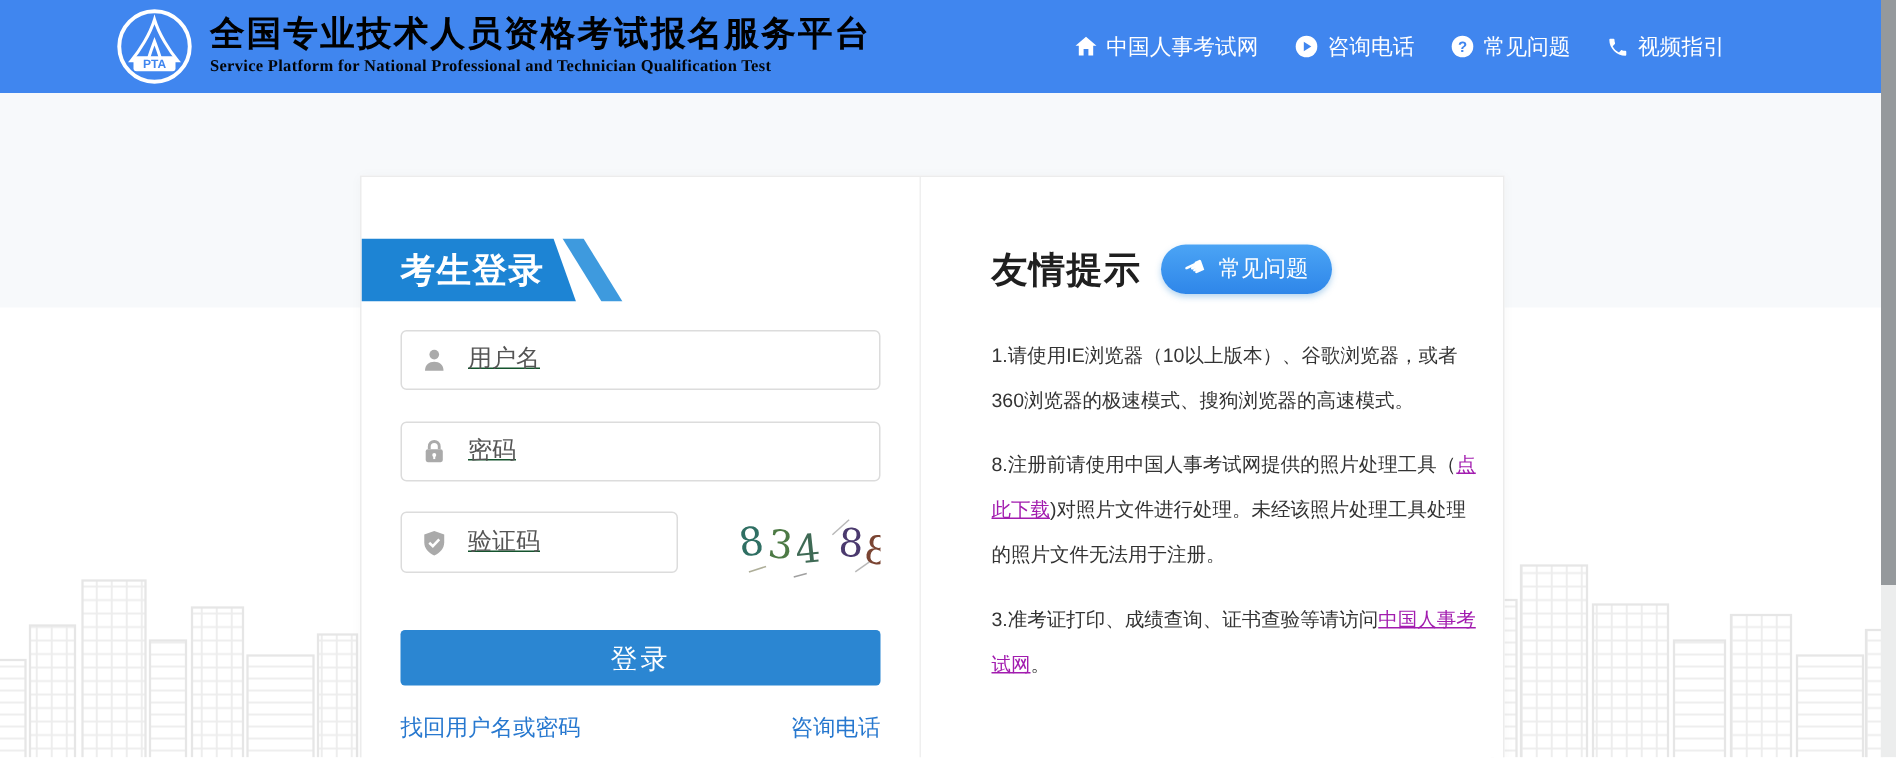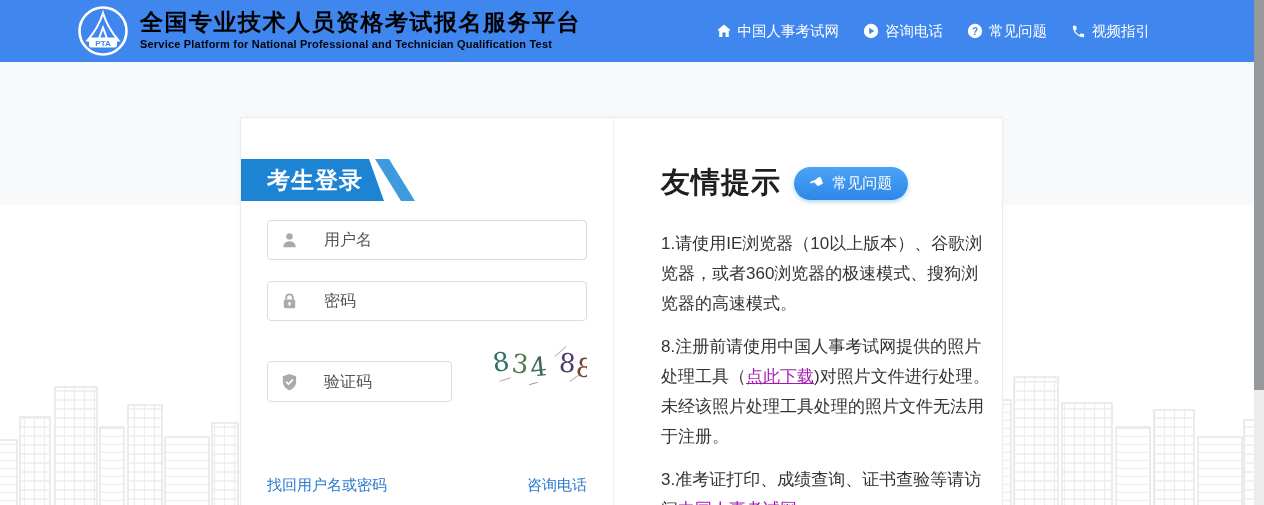--- a/index.html
+++ b/index.html
@@ -5,21 +5,21 @@
   * { margin:0; padding:0; box-sizing:border-box; }
   html,body { width:1264px; height:505px; overflow:hidden; }
   body { font-family:"Liberation Sans","DejaVu Sans",sans-serif; background:#fff; }
   .page { position:relative; width:1264px; height:505px; overflow:hidden; background:#fff; }
 
   
   .header { position:absolute; top:0; left:0; width:1254px; height:62px; background:#4086ef; z-index:3; }
   .logo { position:absolute; left:76px; top:4px; width:54px; height:54px; }
   .brand { position:absolute; left:140px; top:8px; color:#000000; }
   .brand-title { font-size:23px; font-weight:bold; letter-spacing:1.5px; line-height:28px; }
-  .brand-sub { font-size:11px; font-weight:bold; letter-spacing:.2px; margin-top:2px; opacity:.96; }
+  .brand-sub { font-size:11px; font-weight:bold; letter-spacing:.2px; margin-top:2px; opacity:.96;font-family:Liberation Serif, serif; }
   .topnav { position:absolute; right:104px; top:0; height:62px; display:flex; align-items:center; gap:24px; }
   .topnav a { display:flex; align-items:center; gap:6px; color:#fff; font-size:14.5px; text-decoration:none; cursor:pointer; }
   .topnav svg { display:block; }
 
   
   .band { position:absolute; top:62px; left:0; width:1254px; height:143px; background:#f7f9fb; z-index:0; }
   .skyline { position:absolute; bottom:0; left:0; width:1264px; height:140px; z-index:0; }
 
   
   .scrollbar { position:absolute; top:0; right:0; width:10px; height:505px; background:#eceded; z-index:5; }
@@ -30,50 +30,50 @@
           border:1px solid #ececec; box-shadow:0 0 8px rgba(0,0,0,.03); z-index:2; display:flex; }
 
   
   .login-panel { width:373px; border-right:1px solid #efefef; position:relative; }
   .ribbon { position:absolute; left:0; top:41px; width:176px; height:50px; }
   .ribbon svg { position:absolute; left:0; top:0; }
   .ribbon-label { position:absolute; left:26px; top:0; height:42px; line-height:42px;
                   color:#fff; font-size:23px; font-weight:bold; letter-spacing:1px; }
   .field { position:absolute; left:26px; width:320px; height:40px; }
   .field input { width:100%; height:100%; border:1px solid #dcdcdc; border-radius:4px;
-                 padding:0 10px 0 56px; font-size:16px; color:#7f1d1d; outline:none;
-                 font-family:"Liberation Sans","DejaVu Sans",sans-serif; }
+                 padding:0 10px 0 44px; font-size:16px; color:#14532d; outline:none;
+                 font-family:"Liberation Sans","DejaVu Sans",sans-serif;text-decoration:underline; }
   .field input::placeholder { color:#555; opacity:1; }
   .ficon { position:absolute; left:13px; top:50%; transform:translateY(-50%); width:19px; height:19px; }
-  .f-user { top:102px; } .f-pass { top:163px; } .f-cap { top:223px; width:185px; height:41px;margin-top:20px; }
+  .f-user { top:102px; } .f-pass { top:163px; } .f-cap { top:223px; width:185px; height:41px; }
   .captcha-box { position:absolute; left:248px; top:221px; width:98px; height:50px; background:#fff;
                  cursor:pointer; display:flex; align-items:center; padding:0 4px; overflow:hidden; }
   .cap-digit { font-family:"DejaVu Serif","Liberation Serif",serif; font-size:26px; font-weight:500;
                display:inline-block; line-height:1; }
   .noise { position:absolute; height:0; border-top:1.5px solid #9a9a9a; opacity:.7; }
   .n1 { left:64px; top:12px; width:15px; transform:rotate(-42deg); }
   .n2 { left:10px; top:40px; width:12px; transform:rotate(-18deg); border-color:#8b8b6e; }
   .n3 { left:80px; top:38px; width:13px; transform:rotate(-35deg); }
   .n4 { left:40px; top:44px; width:9px; transform:rotate(-15deg); border-color:#777; }
   .login-btn { position:absolute; left:26px; top:302px; width:320px; height:37px; background:#2b86d2;
                border:none; border-radius:3px; color:#fff; font-size:18px; letter-spacing:2px; cursor:pointer;
                font-family:"Liberation Sans","DejaVu Sans",sans-serif; }
   .form-links { position:absolute; left:26px; top:358px; width:320px; display:flex; justify-content:space-between;text-align:center; }
   .form-links a { color:#2778cf; font-size:15px; text-decoration:none; cursor:pointer; }
 
   
   .tips-panel { flex:1; padding:45px 12px 0 47px; }
   .tips-head { display:flex; align-items:center; gap:13px; }
-  .tips-title { font-size:29px; font-weight:bold; color:#1f1f1f; letter-spacing:1px; }
+  .tips-title { font-size:24px; font-weight:bold; color:#1f1f1f; letter-spacing:1px; }
   .badge { display:inline-flex; align-items:center; gap:8px; height:33px; padding:0 16px; border-radius:17px;
            background:linear-gradient(180deg,#4ba4f5,#2e86e9); color:#fff; font-size:15px; cursor:pointer;
            box-shadow:0 2px 4px rgba(43,134,210,.35); }
   .badge-icon { font-size:16px; display:inline-block; transform:rotate(-25deg) translateY(-1px); }
   .tips-list { margin-top:26px; }
-  .tip { font-size:17px; line-height:30px; color:#333; margin-bottom:13px; }
+  .tip { font-size:13px; line-height:30px; color:#333; margin-bottom:13px; }
   .tip-link { color:#a21caf; text-decoration:underline; cursor:pointer; }
 </style>
 </head>
 <body>
 
 <div class="page">
 
   <div class="band"></div>
 
   <svg class="skyline" viewBox="0 0 1264 140" preserveAspectRatio="none">
@@ -187,20 +187,21 @@
         <span class="noise n2"></span>
         <span class="noise n3"></span>
         <span class="noise n4"></span>
       <span class="cap-digit" style="color: rgb(47, 111, 99); margin-left: 0px; transform: rotate(-8deg) translateY(-2px);">8</span>
           <span class="cap-digit" style="color: rgb(77, 122, 69); margin-left: 2px; transform: rotate(6deg) translateY(0px);">3</span>
           <span class="cap-digit" style="color: rgb(63, 106, 85); margin-left: 2px; transform: rotate(-6deg) translateY(3px);">4</span>
           <span class="cap-digit" style="color: rgb(75, 58, 110); margin-left: 12px; transform: rotate(4deg) translateY(-1px);">8</span>
           <span class="cap-digit" style="color: rgb(122, 68, 50); margin-left: 2px; transform: rotate(9deg) translateY(4px);">8</span>
         </div>
 
+      <button class="login-btn">登录</button>
 
       <div class="form-links">
         <a>找回用户名或密码</a>
         <a>咨询电话</a>
       </div>
     </div>
 
     <div class="tips-panel">
       <div class="tips-head">
         <span class="tips-title">友情提示</span>

